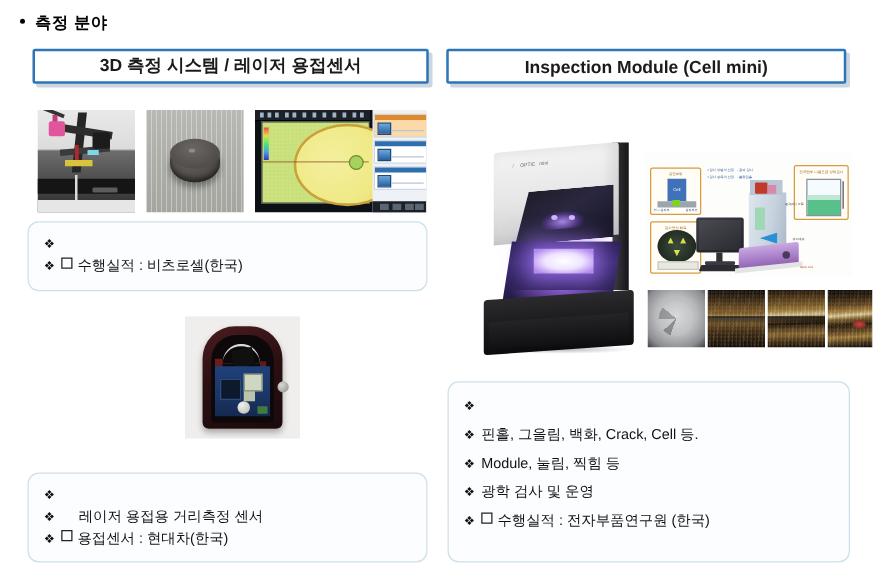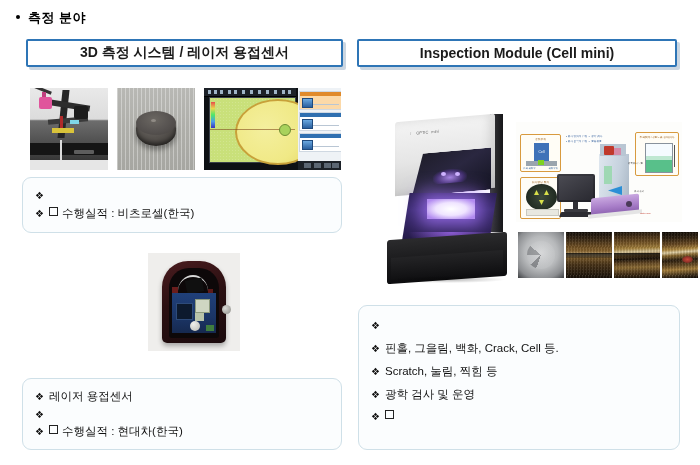--- a/index.html
+++ b/index.html
@@ -506,29 +506,29 @@
       <span class="sq"></span>
       <span>수행실적 : 비츠로셀(한국)</span>
     </li>
   </ul>
 </div>
 
 <div class="infobox" id="box-left-bottom">
   <ul class="blist">
     <li>
       <span class="bglyph">❖</span>
-      <span>레이저 용접센서</span>
-    </li>
-    <li>
-      <span class="bglyph">❖</span>
+    </li>
+    <li>
+      <span class="bglyph">❖</span>
+      <span class="indent">레이저 용접용 거리측정 센서</span>
     </li>
     <li>
       <span class="bglyph">❖</span>
       <span class="sq"></span>
-      <span>수행실적 : 현대차(한국)</span>
+      <span>용접센서 : 현대차(한국)</span>
     </li>
   </ul>
 </div>
 
 <div class="photo" id="photo-optic">
   <div class="op-bg"></div>
   <div class="op-side"></div>
   <div class="op-head"></div>
   <div class="op-logo"><span class="slash">/</span><span>OPTIC</span><span>mini</span></div>
   <div class="op-win"></div>
@@ -629,24 +629,25 @@
   <ul class="blist">
     <li>
       <span class="bglyph">❖</span>
     </li>
     <li>
       <span class="bglyph">❖</span>
       <span>핀홀, 그을림, 백화, Crack, Cell 등.</span>
     </li>
     <li>
       <span class="bglyph">❖</span>
-      <span>Scratch, 눌림, 찍힘 등</span>
+      <span>Module, 눌림, 찍힘 등</span>
     </li>
     <li>
       <span class="bglyph">❖</span>
       <span>광학 검사 및 운영</span>
     </li>
     <li>
       <span class="bglyph">❖</span>
       <span class="sq"></span>
+      <span>수행실적 : 전자부품연구원 (한국)</span>
     </li>
   </ul>
 </div>
 
 </body></html>

